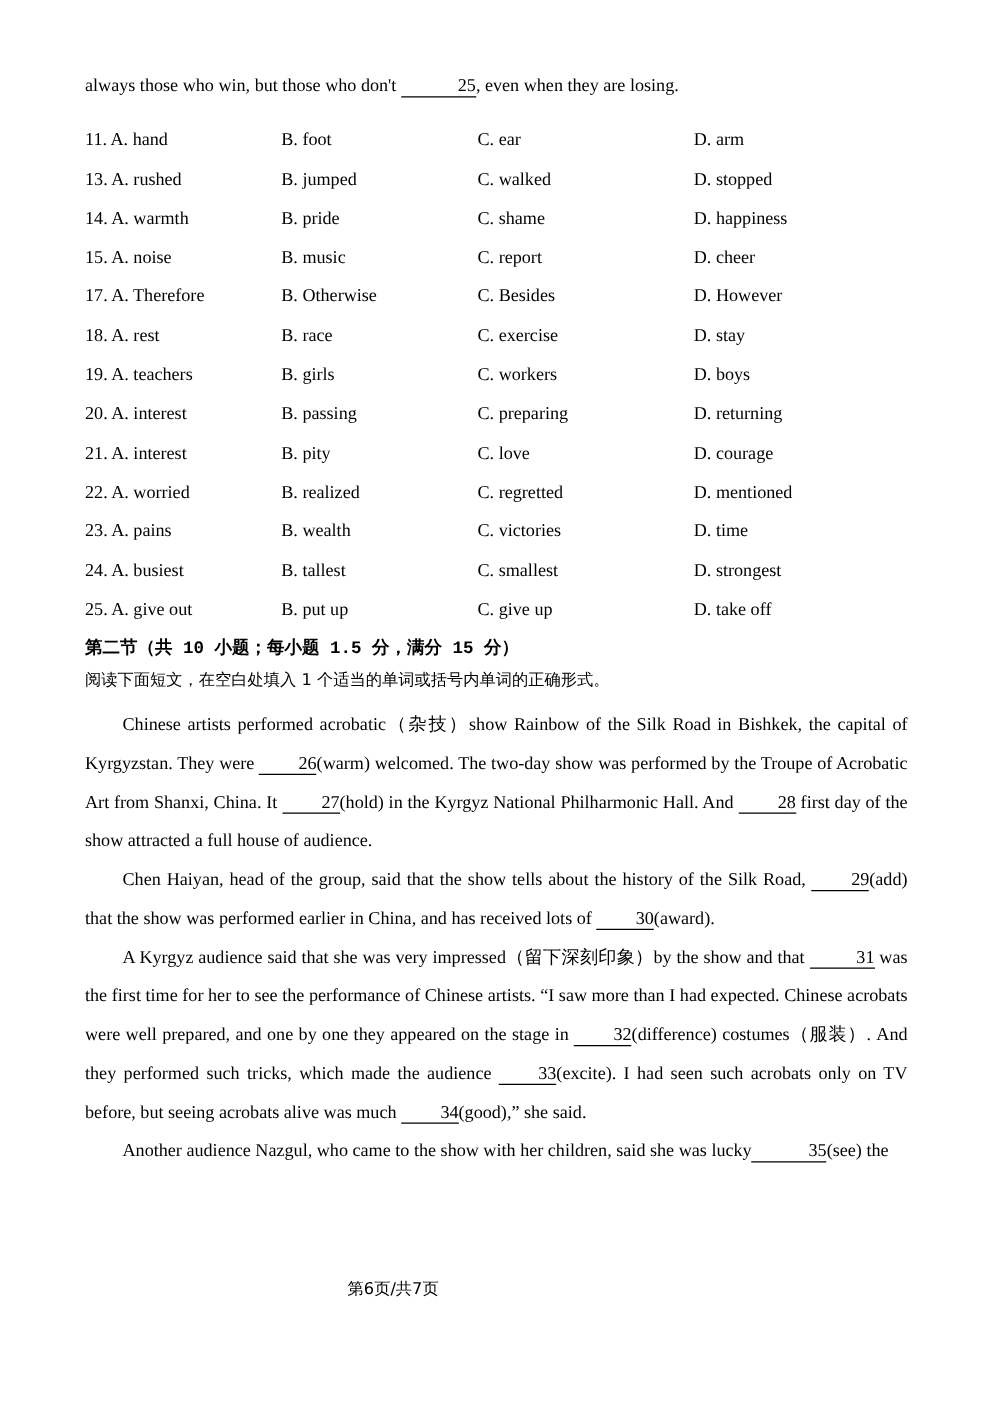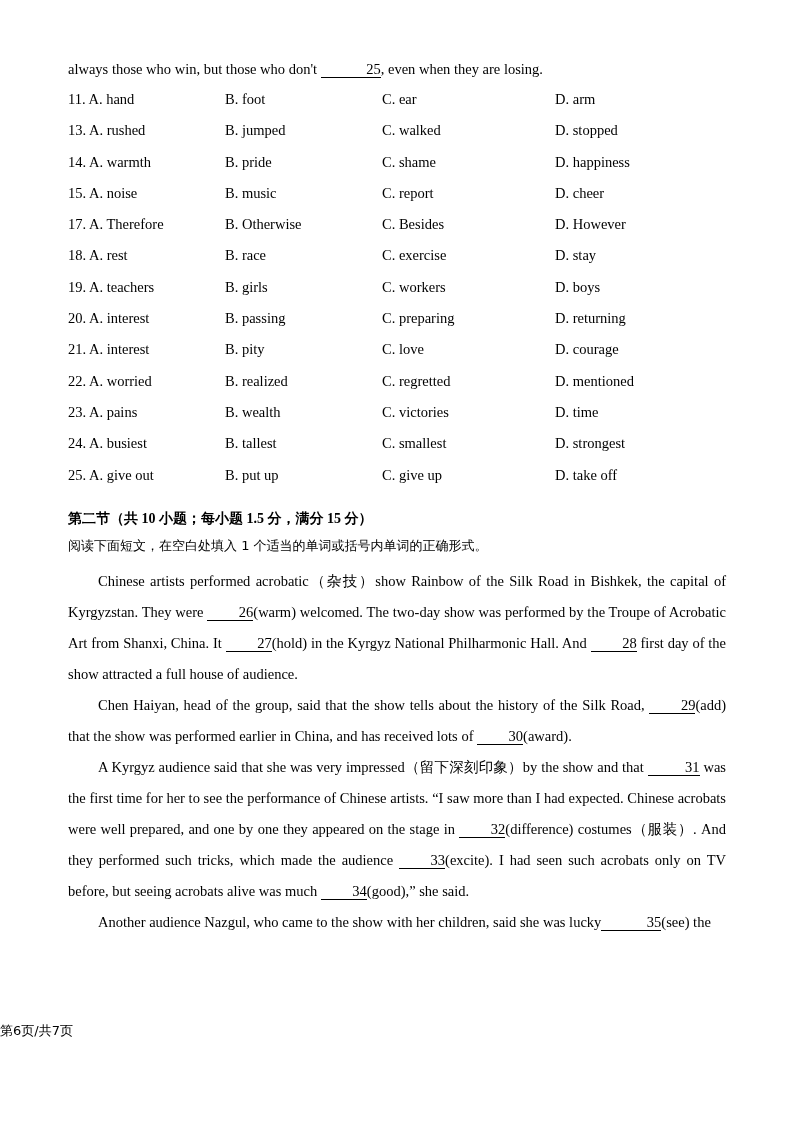--- a/index.html
+++ b/index.html
@@ -44,21 +44,21 @@
 
   
   .opts {
     margin-top: 4px;
   }
   .opt-row {
     display: flex;
     font-size: 14.5px;
     line-height: 18px;
     height: 31.3px;
-    align-items: flex-start;
+    align-items: flex-end;
   }
   .opt-row.gap-after {
     margin-bottom: 10px;
   }
   .opt-a { width: 157px; }
   .opt-b { width: 157px; }
   .opt-c { width: 173px; }
   .opt-d { width: 160px; }
 
   .section-head {
@@ -81,29 +81,29 @@
     margin: 0;
   }
   .para.indent {
     text-indent: 30px;
   }
   .footer {
     position: absolute;
     left: 0;
     top: 1022px;
     width: 629px;
-    text-align: left;
+    text-align: center;
     font-size: 14.5px;
   }
   .cjk {
     font-family: "DejaVu Sans", "Liberation Sans", sans-serif;
     font-size: 13px;
   }
   .section-head .cjk {
-    font-family: Liberation Serif, serif;
+    font-family: Liberation Mono, monospace;
     font-size: 14px;
     font-weight: bold;
   }
 </style>
 </head>
 <body>
 
 <div class="page">
 
   <div class="content">

